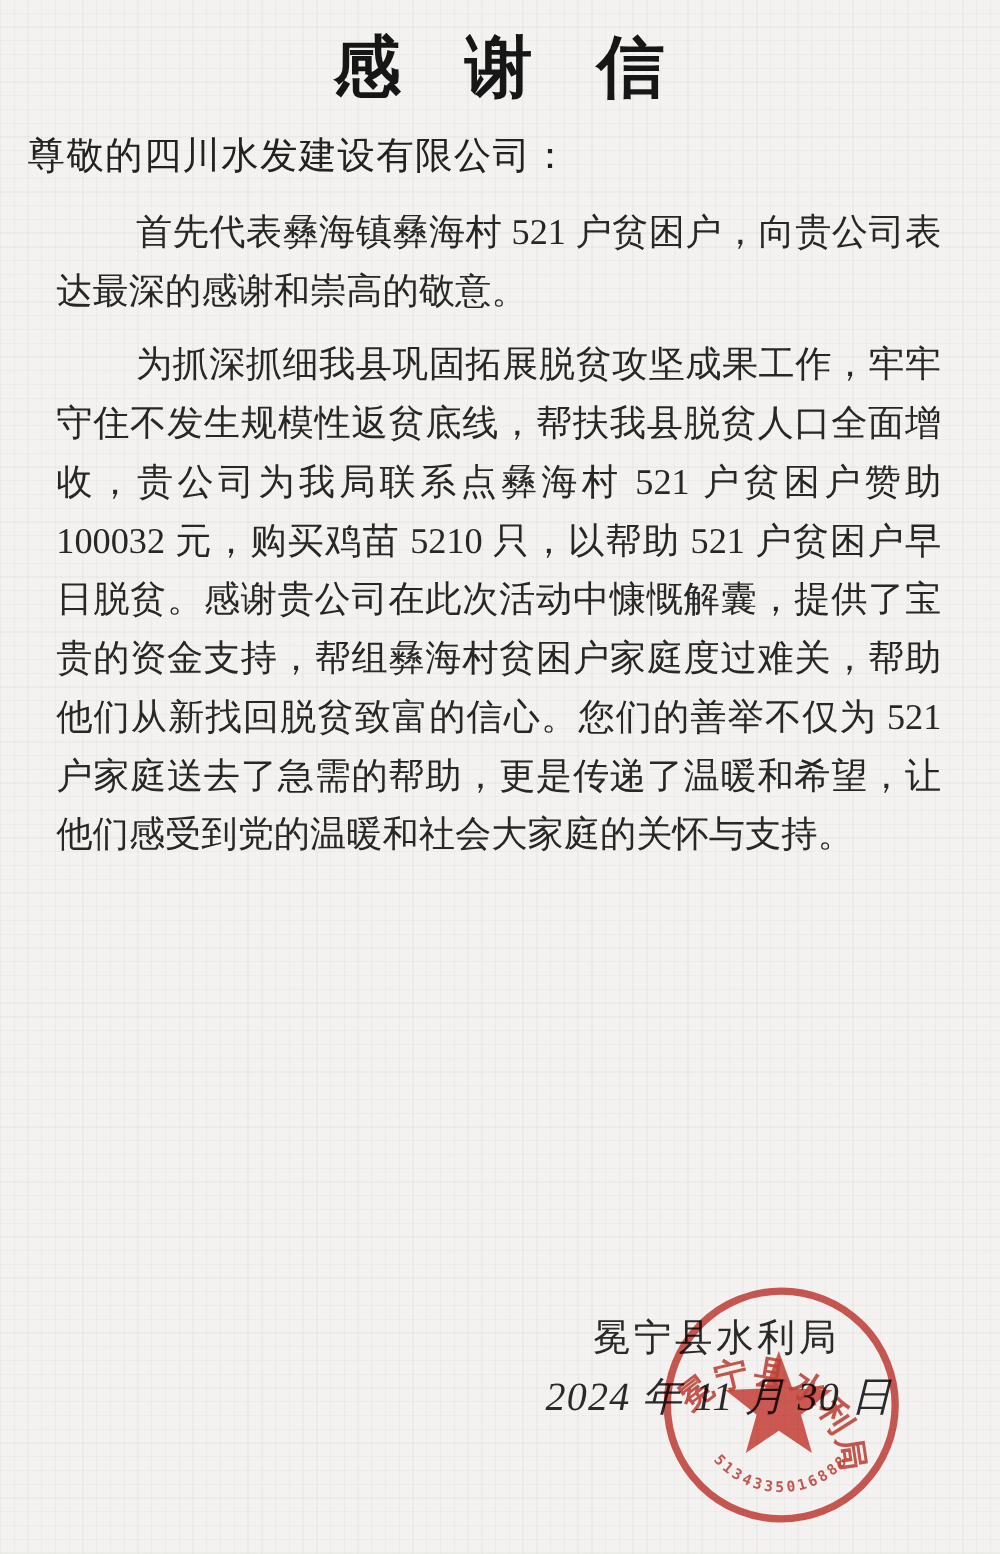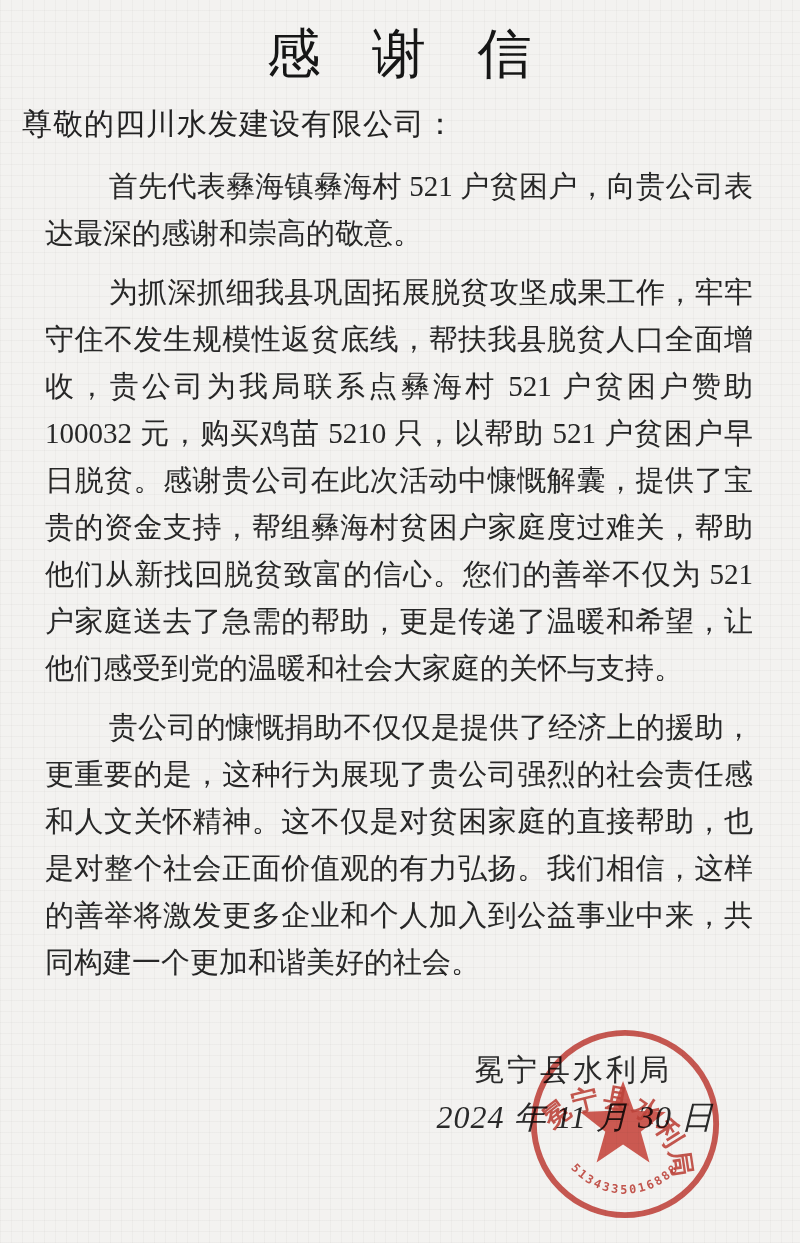--- a/index.html
+++ b/index.html
@@ -18,21 +18,21 @@
       repeating-linear-gradient(90deg, rgba(120,115,110,0.05) 0 1px, transparent 1px 11px);
     color:#2b2b2b;
     overflow:hidden;
   }
   .title{
     position:absolute;
     top:18px;left:0;right:0;
     margin:0;
     text-align:center;
     font-size:54px;
-    font-weight:normal;
+    font-weight:bold;
     color:#161616;
     word-spacing:34px;
     letter-spacing:2px;
   }
   .salutation{
     position:absolute;
     top:104px;left:22px;right:35px;
     font-size:30px;
     letter-spacing:1px;
     color:#222;
@@ -104,21 +104,20 @@
 
 <div class="page">
 
   <h1 class="title">感 谢 信</h1>
 
   <div class="salutation">尊敬的四川水发建设有限公司：</div>
 
   <div class="letter-body">
     <p>首先代表彝海镇彝海村 521 户贫困户，向贵公司表达最深的感谢和崇高的敬意。</p>
     <p>为抓深抓细我县巩固拓展脱贫攻坚成果工作，牢牢守住不发生规模性返贫底线，帮扶我县脱贫人口全面增收，贵公司为我局联系点彝海村 521 户贫困户赞助 100032 元，购买鸡苗 5210 只，以帮助 521 户贫困户早日脱贫。感谢贵公司在此次活动中慷慨解囊，提供了宝贵的资金支持，帮组彝海村贫困户家庭度过难关，帮助他们从新找回脱贫致富的信心。您们的善举不仅为 521 户家庭送去了急需的帮助，更是传递了温暖和希望，让他们感受到党的温暖和社会大家庭的关怀与支持。</p>
-    <p>贵公司的慷慨捐助不仅仅是提供了经济上的援助，更重要的是，这种行为展现了贵公司强烈的社会责任感和人文关怀精神。这不仅是对贫困家庭的直接帮助，也是对整个社会正面价值观的有力弘扬。我们相信，这样的善举将激发更多企业和个人加入到公益事业中来，共同构建一个更加和谐美好的社会。</p>
   </div>
 
   <div class="signature">冕宁县水利局</div>
 
   <div class="date">2024 年 11 月 30 日</div>
 
   <svg class="seal" viewBox="0 0 200 200" xmlns="http://www.w3.org/2000/svg">
     <defs>
       <path id="sealArcTop" d="M 36 128 A 70 70 0 0 1 164 128" fill="none"></path>
       <path id="sealArcBottom" d="M 35 130 A 72 72 0 0 0 165 130" fill="none"></path>

